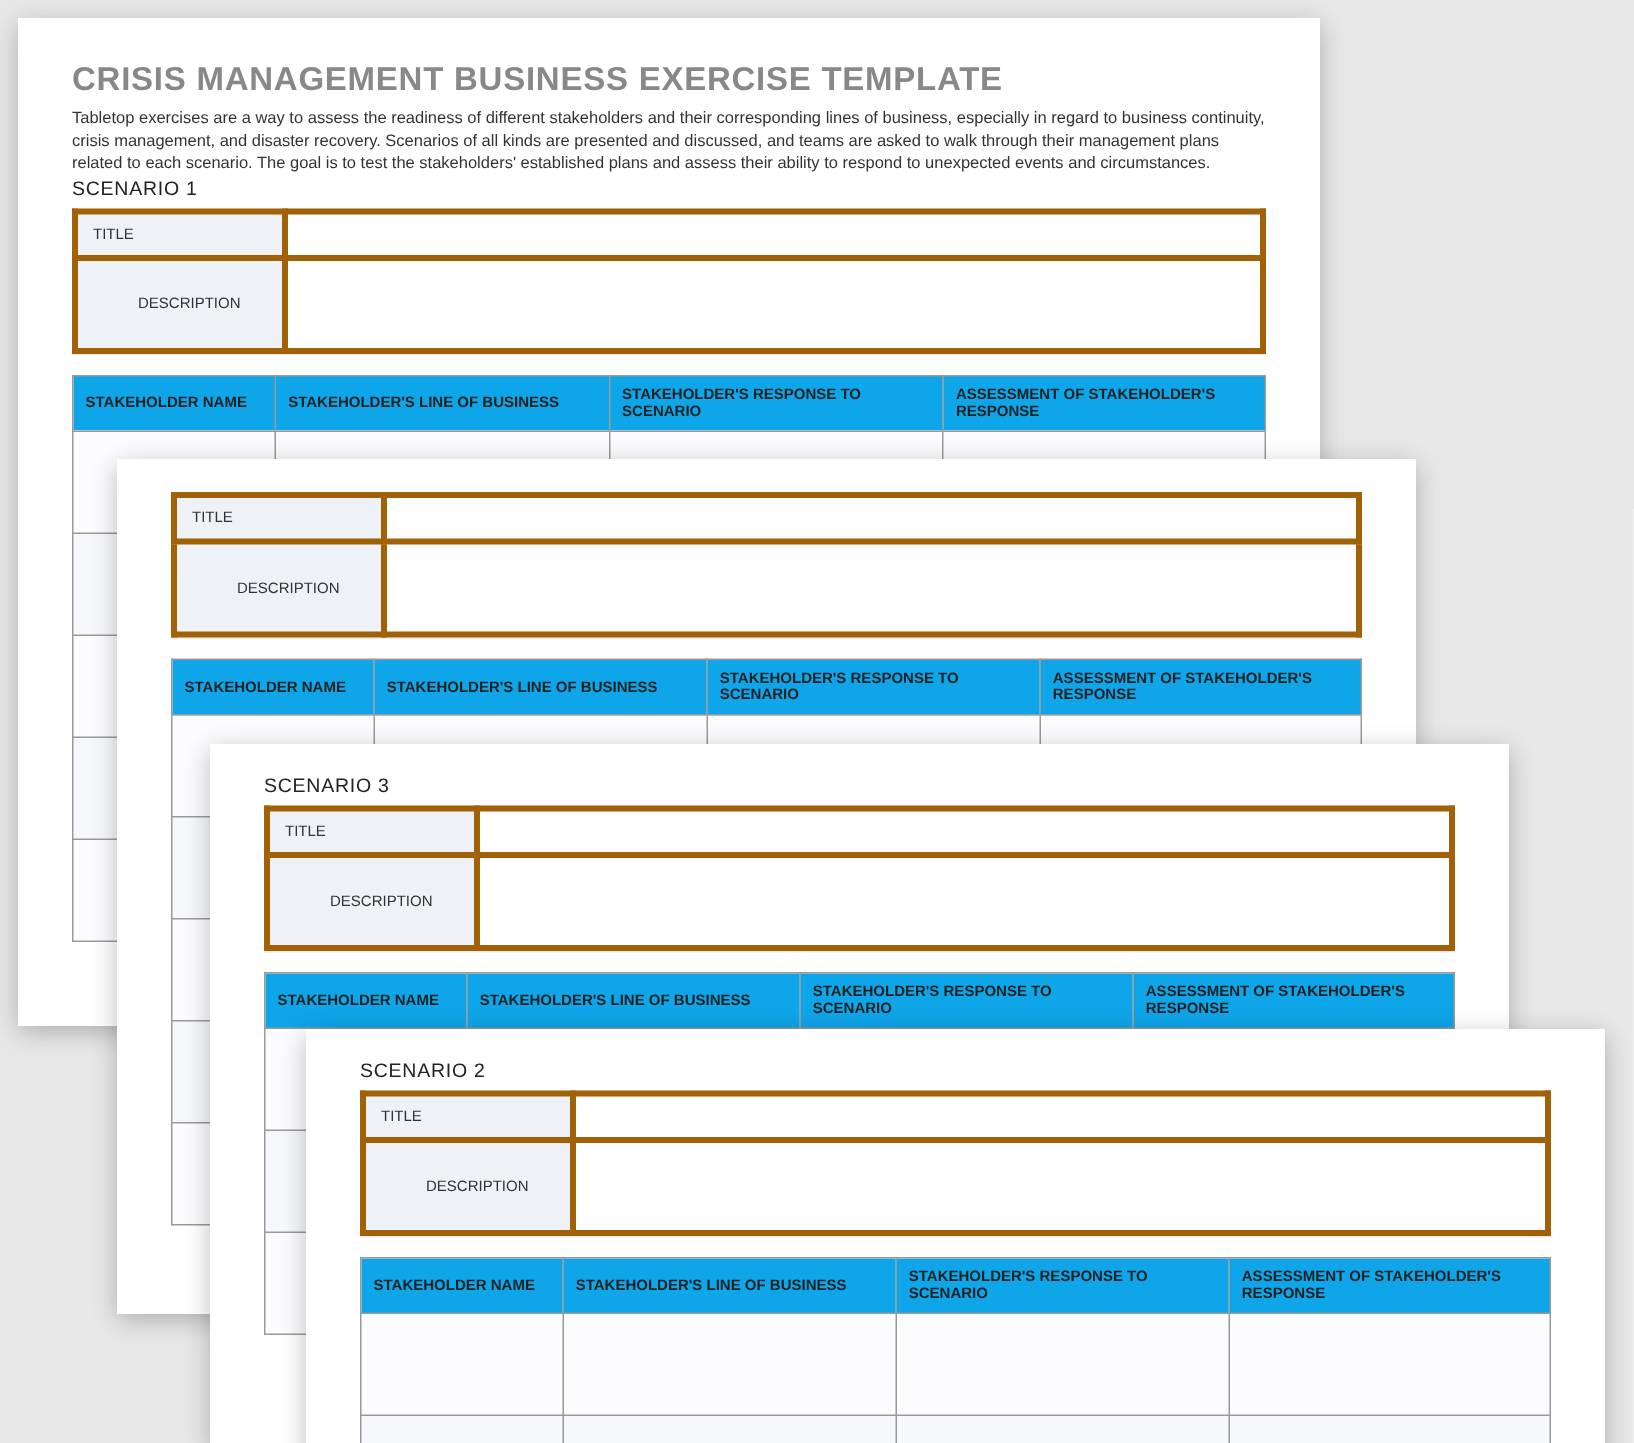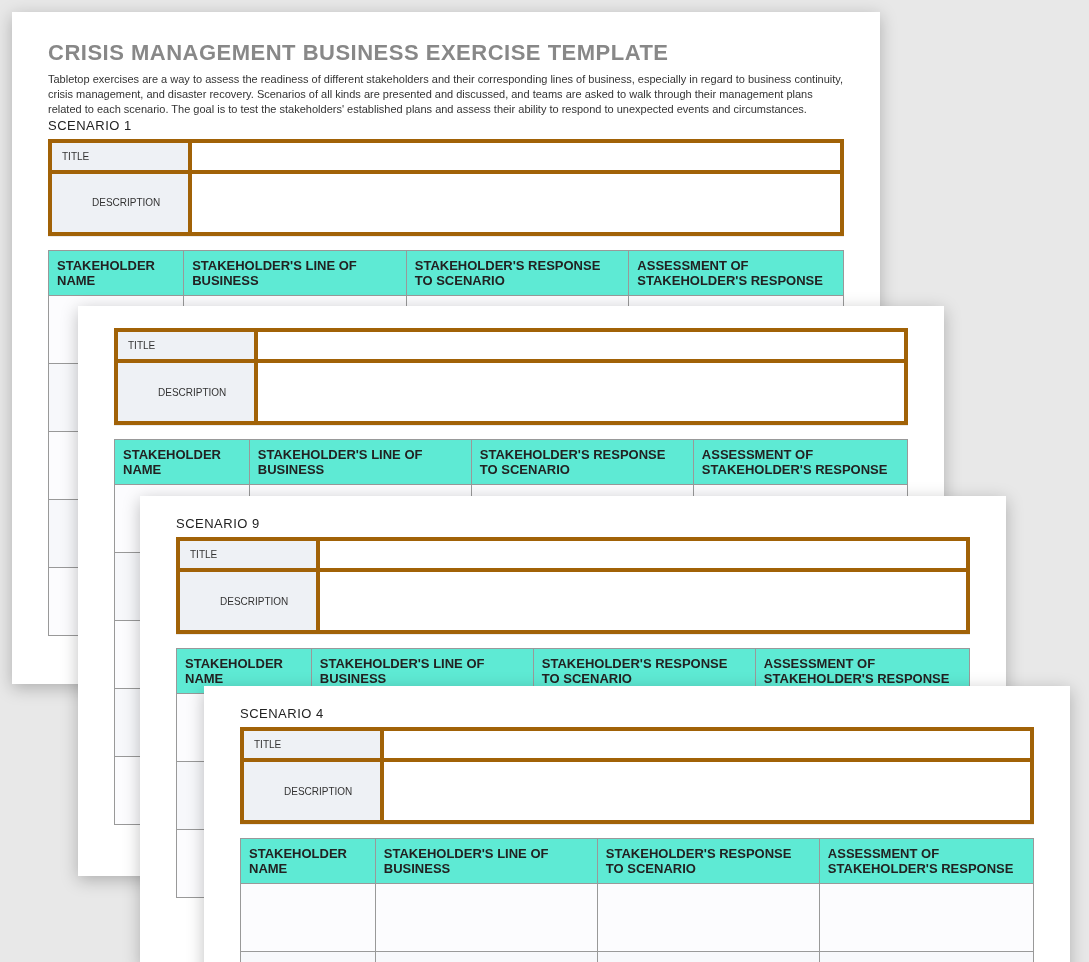--- a/index.html
+++ b/index.html
@@ -59,23 +59,23 @@
   }
   .info-table .value-cell {
     background: #fff;
   }
   .info-table .title-row td { height: 30px; }
   .info-table .desc-row td { height: 62px; padding-left: 40px; }
   .stake-table {
     width: 100%;
   }
   .stake-table th {
-    background: #5eead4;
+    background: #0ea5e9;
     border: 1px solid #999;
-    font-size: 13px;
+    font-size: 10px;
     font-weight: bold;
     color: #222;
     text-align: left;
     padding: 7px 8px;
   }
   .stake-table td {
     border: 1px solid #999;
     background: #fcfcfe;
     height: 68px;
   }
@@ -206,21 +206,21 @@
           <td></td>
           <td></td>
           <td></td>
           <td></td>
         </tr>
     </tbody>
   </table>
 </div>
 
 <div class="page page3">
-  <div class="scenario-heading">SCENARIO 9</div>
+  <div class="scenario-heading">SCENARIO 3</div>
   <table class="info-table">
     <tbody>
         <tr class="title-row">
       <td class="label-cell">TITLE</td>
       <td class="value-cell"></td>
     </tr>
     <tr class="desc-row">
       <td class="label-cell">DESCRIPTION</td>
       <td class="value-cell"></td>
     </tr>
@@ -252,21 +252,21 @@
           <td></td>
           <td></td>
           <td></td>
           <td></td>
         </tr>
     </tbody>
   </table>
 </div>
 
 <div class="page page4">
-  <div class="scenario-heading">SCENARIO 4</div>
+  <div class="scenario-heading">SCENARIO 2</div>
   <table class="info-table">
     <tbody>
         <tr class="title-row">
       <td class="label-cell">TITLE</td>
       <td class="value-cell"></td>
     </tr>
     <tr class="desc-row">
       <td class="label-cell">DESCRIPTION</td>
       <td class="value-cell"></td>
     </tr>

